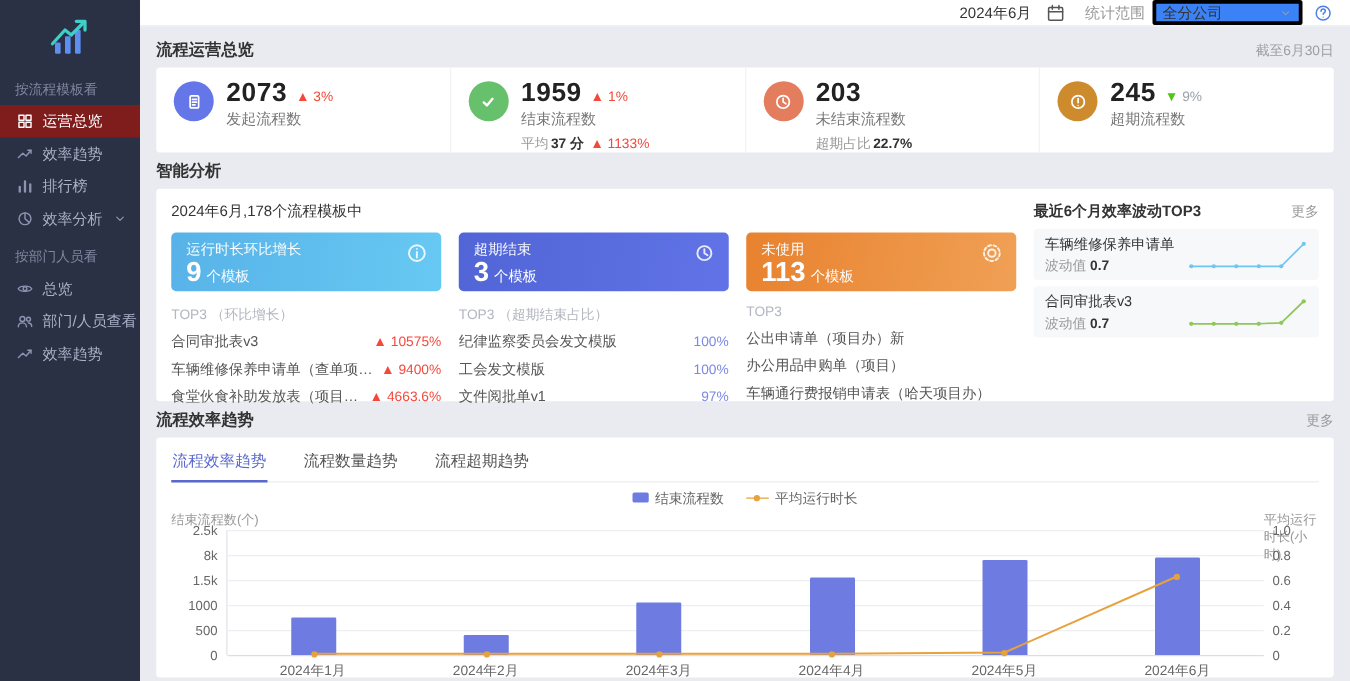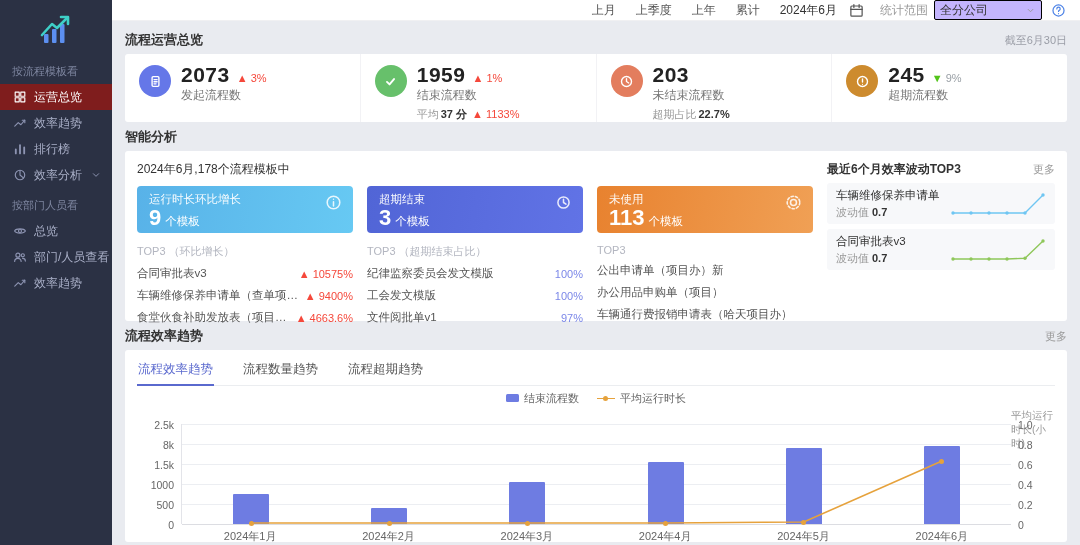--- a/index.html
+++ b/index.html
@@ -17,21 +17,21 @@
   .nav-item.active .nicon { color:#fff; }
   .nav-item .chev { margin-left:auto; margin-right:10px; width:12px; height:12px; color:#8d94b2; }
 
   
   .main { flex:1; display:flex; flex-direction:column; min-width:0; }
   .topbar { height:28px; background:#fff; display:flex; align-items:center; justify-content:flex-end; padding-right:14px; gap:0; border-bottom:1px solid #f0f0f2; }
   .period { color:#555; margin-right:20px; cursor:pointer; }
   .date-val { color:#333; margin-right:12px; cursor:pointer; }
   .cal-btn { width:15px; height:15px; color:#555; margin-right:16px; cursor:pointer; }
   .scope-label { color:#999; margin-right:6px; }
-  .scope-select { width:108px; height:20px; border:1px solid #000000; border-radius:2px; display:flex; align-items:center; justify-content:space-between; padding:0 5px; color:#333; cursor:pointer; background:#c4b5fd; }
+  .scope-select { width:120px; height:20px; border:3px solid #000000; border-radius:2px; display:flex; align-items:center; justify-content:space-between; padding:0 5px; color:#333; cursor:pointer; background:#3b82f6; }
   .scope-select .chev { width:11px; height:11px; color:#999; }
   .help-btn { width:15px; height:15px; color:#4c82e6; margin-left:9px; cursor:pointer; }
 
   .content { padding:4px 13px 8px; flex:1; }
   .section-head { display:flex; align-items:center; justify-content:space-between; margin:6px 0 5px; }
   .section-title { font-size:13px; font-weight:bold; color:#333; }
   .muted { color:#9a9da6; font-size:11px; }
   .more-link { color:#999; font-size:11px; cursor:pointer; }
 
   .card { background:#fff; border-radius:3px; }
@@ -185,21 +185,20 @@
             <polyline points="10.6,4.8 13.5,4.8 13.5,7.6"></polyline>
           </svg>
         </span>
         <span>效率趋势</span>
       </div>
     </nav>
 </aside>
 
 <div class="main">
   <div class="topbar">
-    <span id="periods"><span class="period">上月</span><span class="period">上季度</span><span class="period">上年</span><span class="period">累计</span></span>
     <span class="date-val">2024年6月</span>
     <span class="cal-btn" id="cal-icon">
         <svg viewBox="0 0 16 16" width="100%" height="100%" fill="none" stroke="currentColor" stroke-width="1.3" stroke-linecap="round" stroke-linejoin="round">
           <rect x="2" y="3.2" width="12" height="10.8" rx="1"></rect>
           <path d="M2 6.8h12 M5.2 1.6v3.1 M10.8 1.6v3.1"></path>
         </svg>
       </span>
     <span class="scope-label">统计范围</span>
     <span class="scope-select">
       <span>全分公司</span>
@@ -432,20 +431,21 @@
           </span>
           <span class="lg-item">
             <span class="lg-line">
               <i style="background:#e6a23c"></i>
               <b style="background:#e6a23c"></b>
             </span>
             <span>平均运行时长</span>
           </span>
         </div>
       <div class="chart">
+        <div class="ax-label-l">结束流程数(个)</div>
         <div class="ax-label-r">平均运行时长(小时)</div>
         <div class="ticks l" id="ticks-left">
             <span class="tick" style="top:-5px">2.5k</span>
             <span class="tick" style="top:15px">8k</span>
             <span class="tick" style="top:35px">1.5k</span>
             <span class="tick" style="top:55px">1000</span>
             <span class="tick" style="top:75px">500</span>
             <span class="tick" style="top:95px">0</span>
           </div>
         <div class="plot" id="plot">

